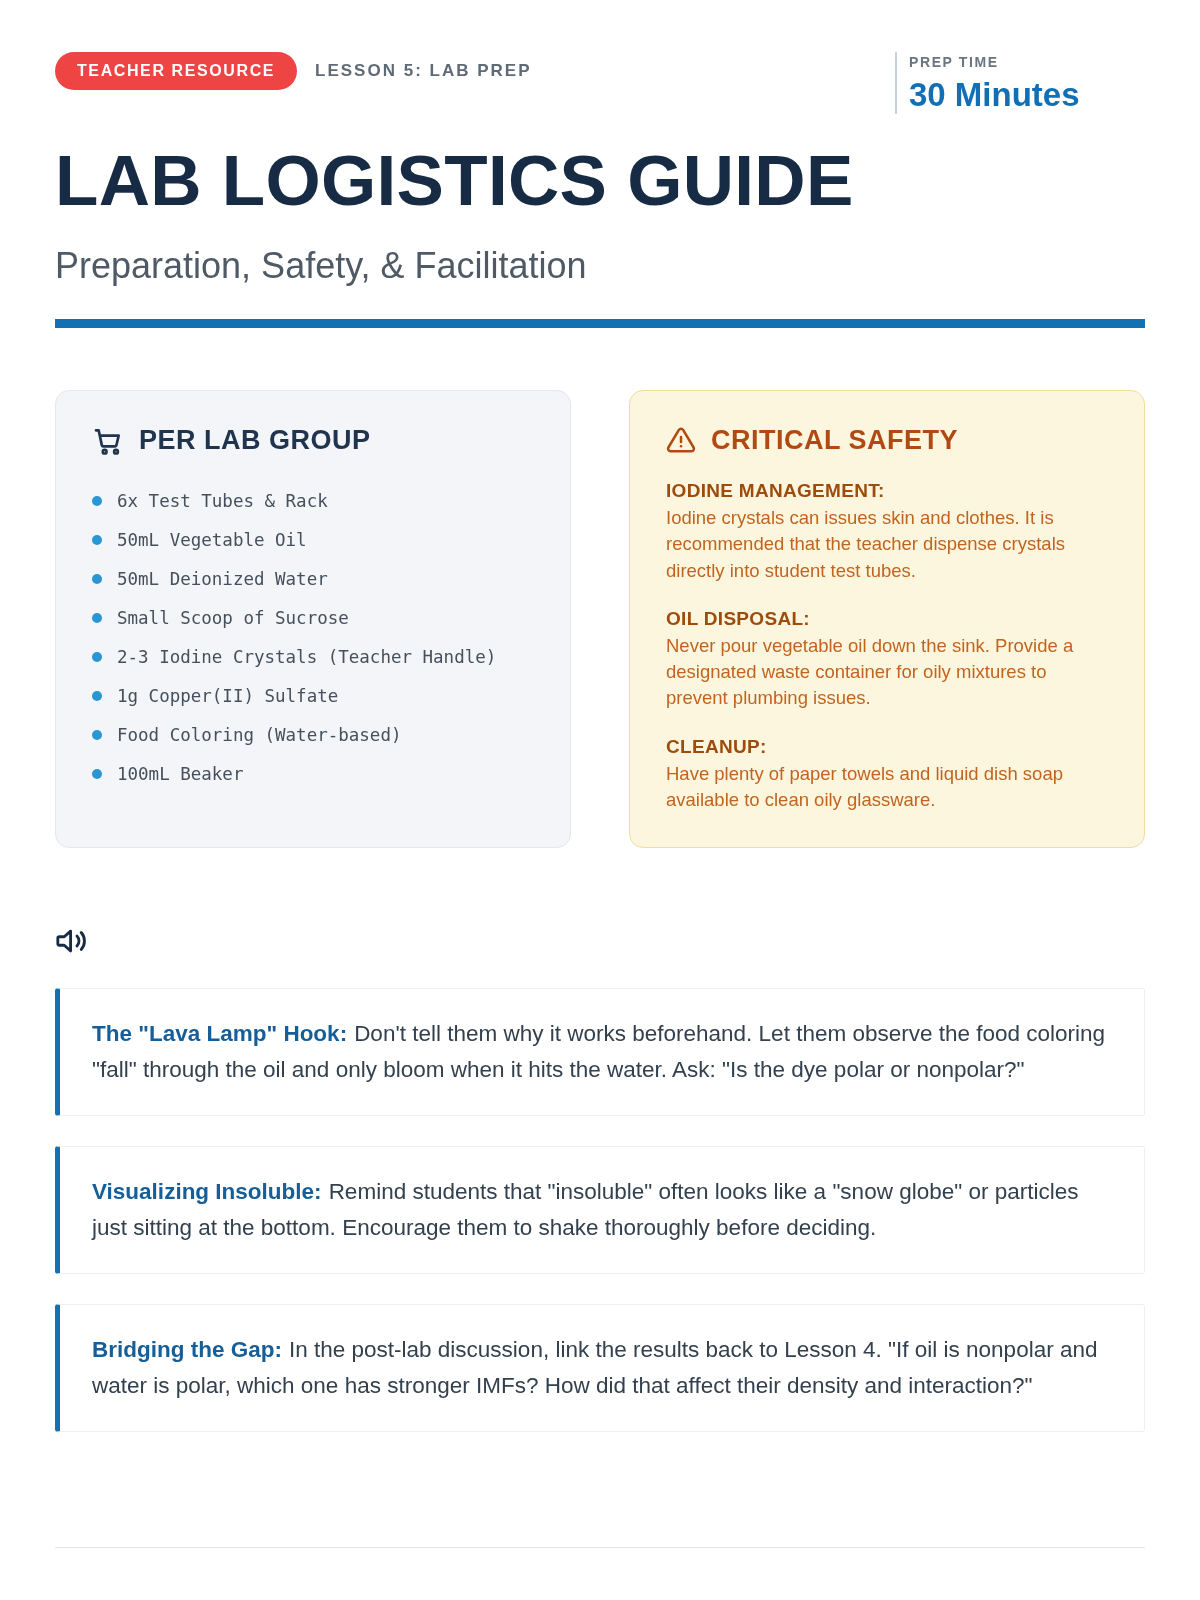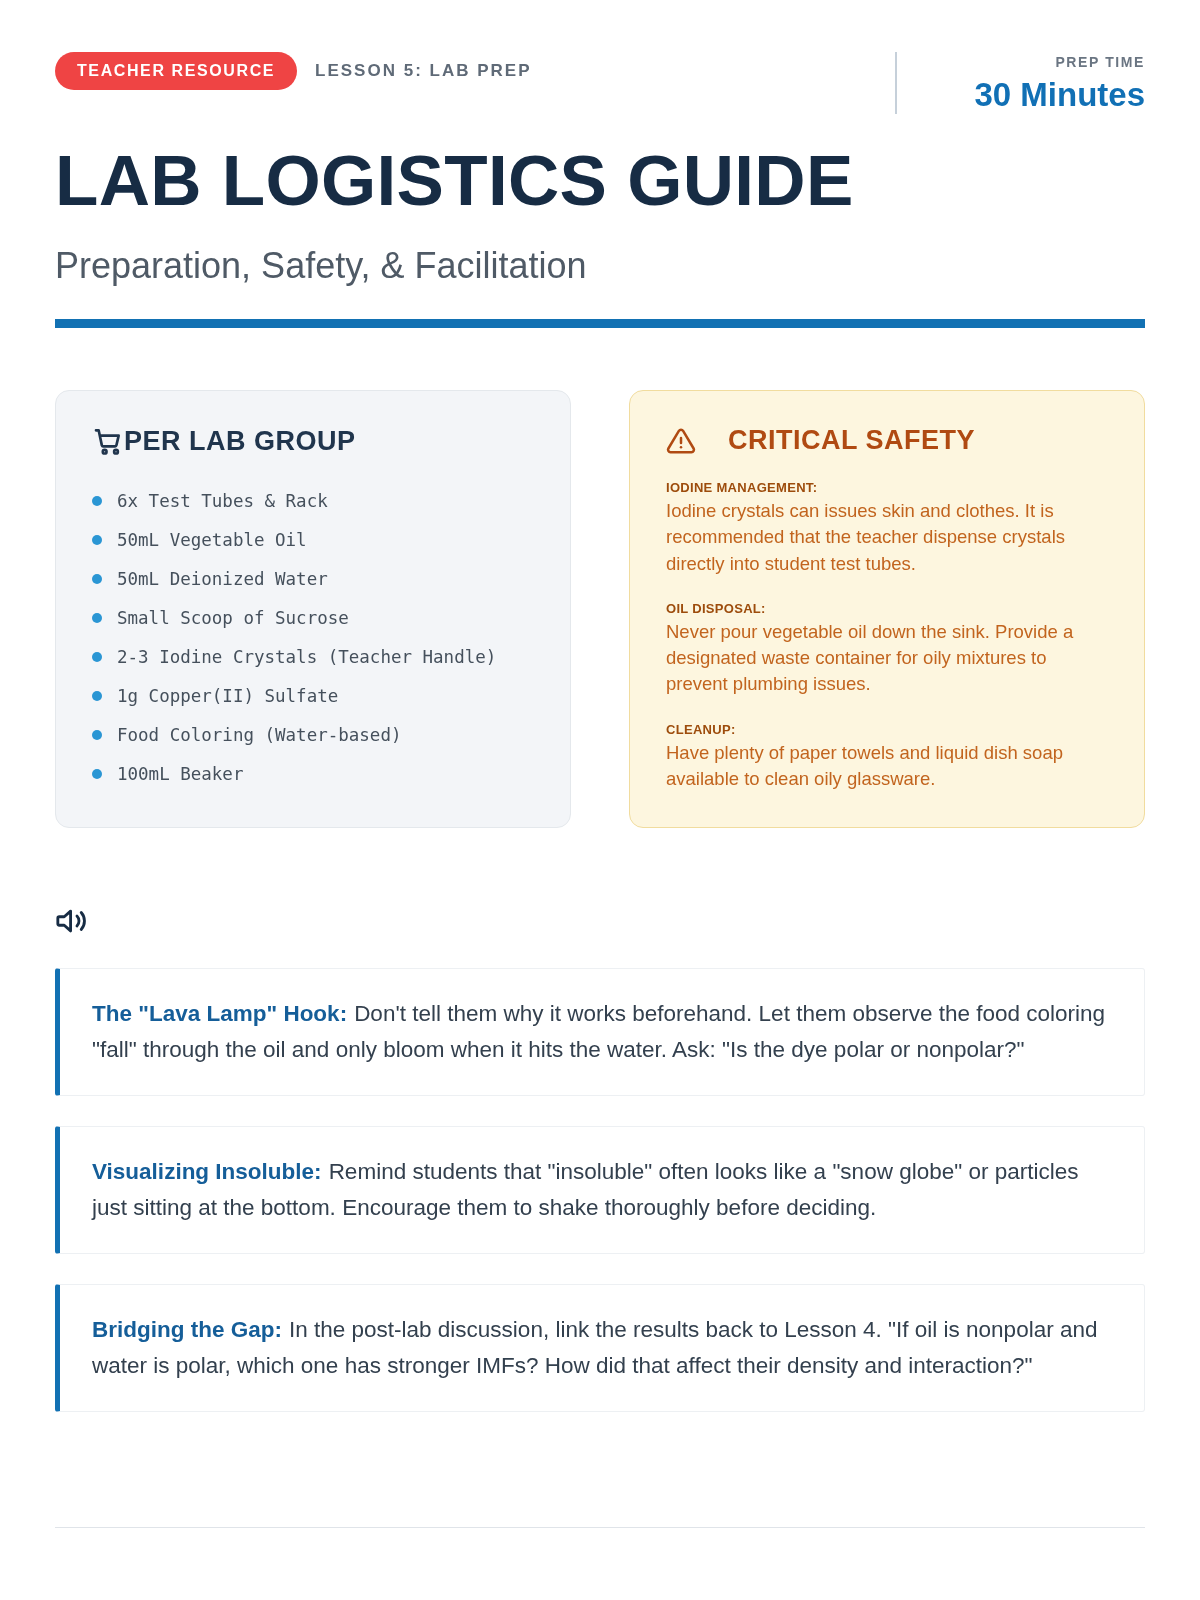--- a/index.html
+++ b/index.html
@@ -12,47 +12,47 @@
   .page { padding:52px 55px 0 55px; }
 
   
   .header-row { display:flex; justify-content:space-between; align-items:flex-start; }
   .badge-row { display:flex; align-items:center; }
   .badge {
     background:#ef4444; color:#ffffff; font-weight:bold; font-size:16px;
     letter-spacing:1.6px; padding:10px 22px; border-radius:999px; display:inline-block;
   }
   .lesson-label { color:#5f6a77; font-weight:bold; letter-spacing:2px; font-size:17px; margin-left:18px; }
-  .prep-block { border-left:2px solid #c6d0da; padding-left:40px; padding-top:2px; text-align:right; min-width:250px; }
+  .prep-block { border-left:2px solid #c6d0da; padding-left:12px; padding-top:2px; text-align:left; min-width:250px; }
   .prep-label { color:#6a7582; font-size:14px; letter-spacing:1.6px; font-weight:bold; }
   .prep-value { color:#1170b5; font-size:33px; font-weight:bold; margin-top:6px; }
   .page-title { font-size:71px; font-weight:800; color:#172c44; margin-top:26px; letter-spacing:0.3px; }
   .page-subtitle { font-size:36px; color:#4f5a66; margin-top:24px; }
   .rule { height:9px; background:#1271b3; margin-top:32px; }
 
   
   .cards { display:grid; grid-template-columns:1fr 1fr; gap:58px; margin-top:62px; }
   .card { border-radius:14px; padding:34px 36px; }
   .card.materials { background:#f3f5f8; border:1px solid #e4e8ec; }
   .card.safety { background:#fdf6df; border:1.5px solid #f1dc9e; }
-  .card-head { display:flex; align-items:center; }
+  .card-head { display:flex; align-items:flex-start; gap:15px; }
   .card-title { font-size:27px; font-weight:bold; color:#20354d; letter-spacing:0.5px; }
-  .card.safety .card-title { color:#b04a12;margin-left:32px; }
+  .card.safety .card-title { color:#b04a12; }
 
   .mat-list { margin-top:24px; list-style:none; }
   .mat-list li {
     display:flex; gap:15px; align-items:center;
     font-family:"DejaVu Sans Mono", monospace;
     font-size:17.5px; color:#45505c; padding:9.5px 0;
   }
   .dot { width:10px; height:10px; border-radius:50%; background:#2a96d4; flex:0 0 10px; }
 
   .safety-section { margin-top:24px; }
   .safety-section:first-of-type { margin-top:26px; }
-  .safety-label { color:#9d4c0c; font-weight:bold; font-size:13px; letter-spacing:0.3px; }
+  .safety-label { color:#9d4c0c; font-weight:bold; font-size:19px; letter-spacing:0.3px; }
   .safety-text { color:#c2641e; font-size:18.5px; line-height:1.42; margin-top:3px; }
 
   
   .fac-head { display:flex; align-items:center; gap:16px; margin-top:76px; }
   .fac-title { font-size:31px; font-weight:800; color:#172c44; letter-spacing:0.4px; }
   .strategy {
     background:#ffffff; border:1px solid #edf0f3; border-left:5px solid #1271b3;
     border-radius:3px; padding:27px 32px; margin-top:30px;
   }
   .strategy:first-of-type { margin-top:44px; }

